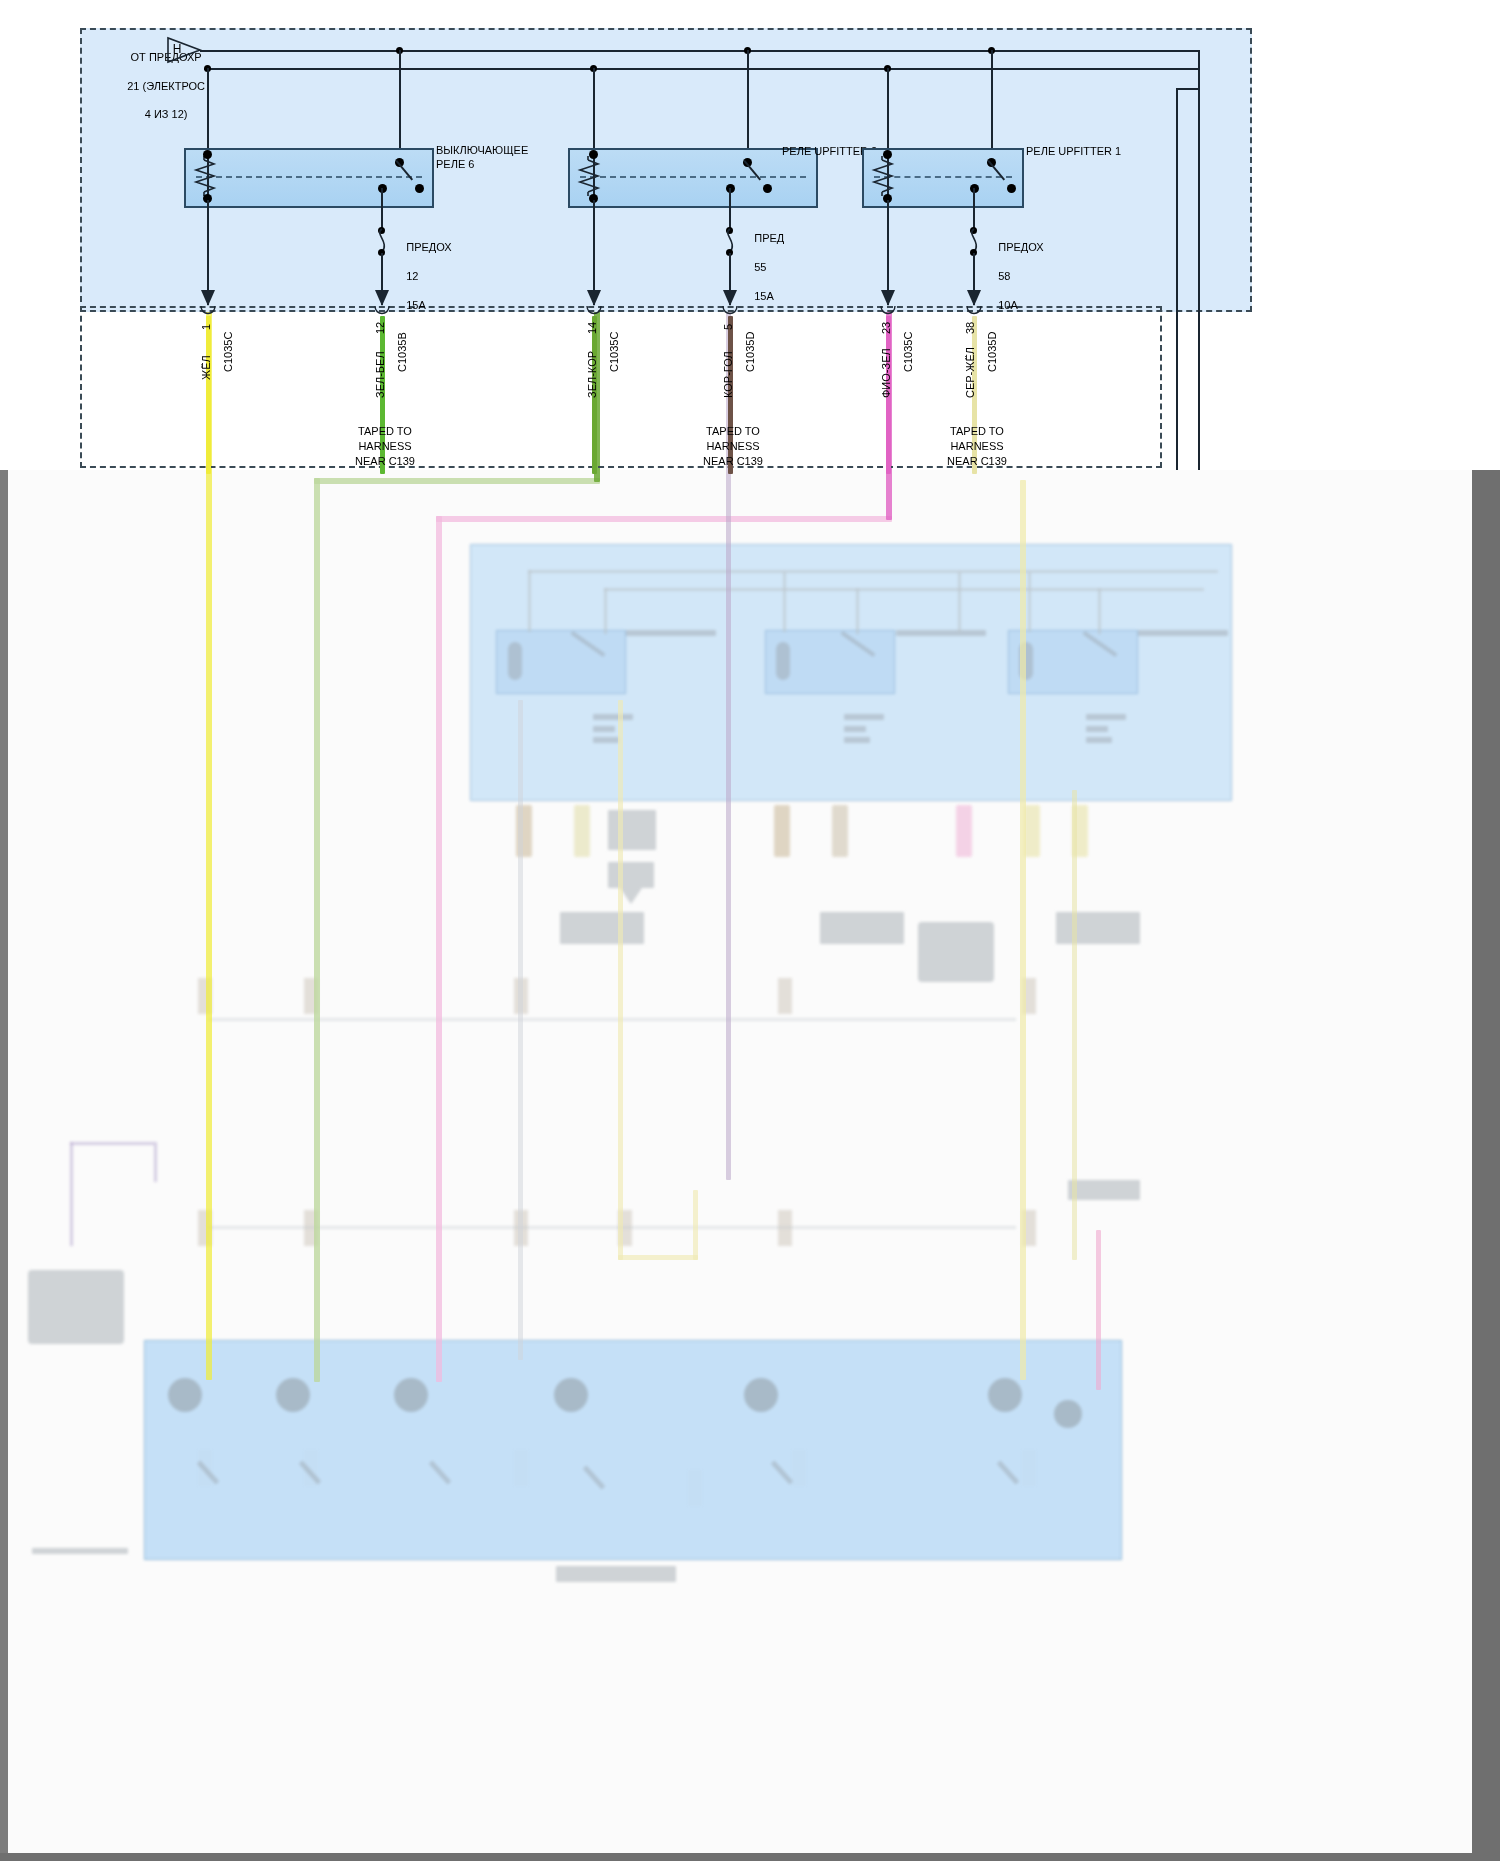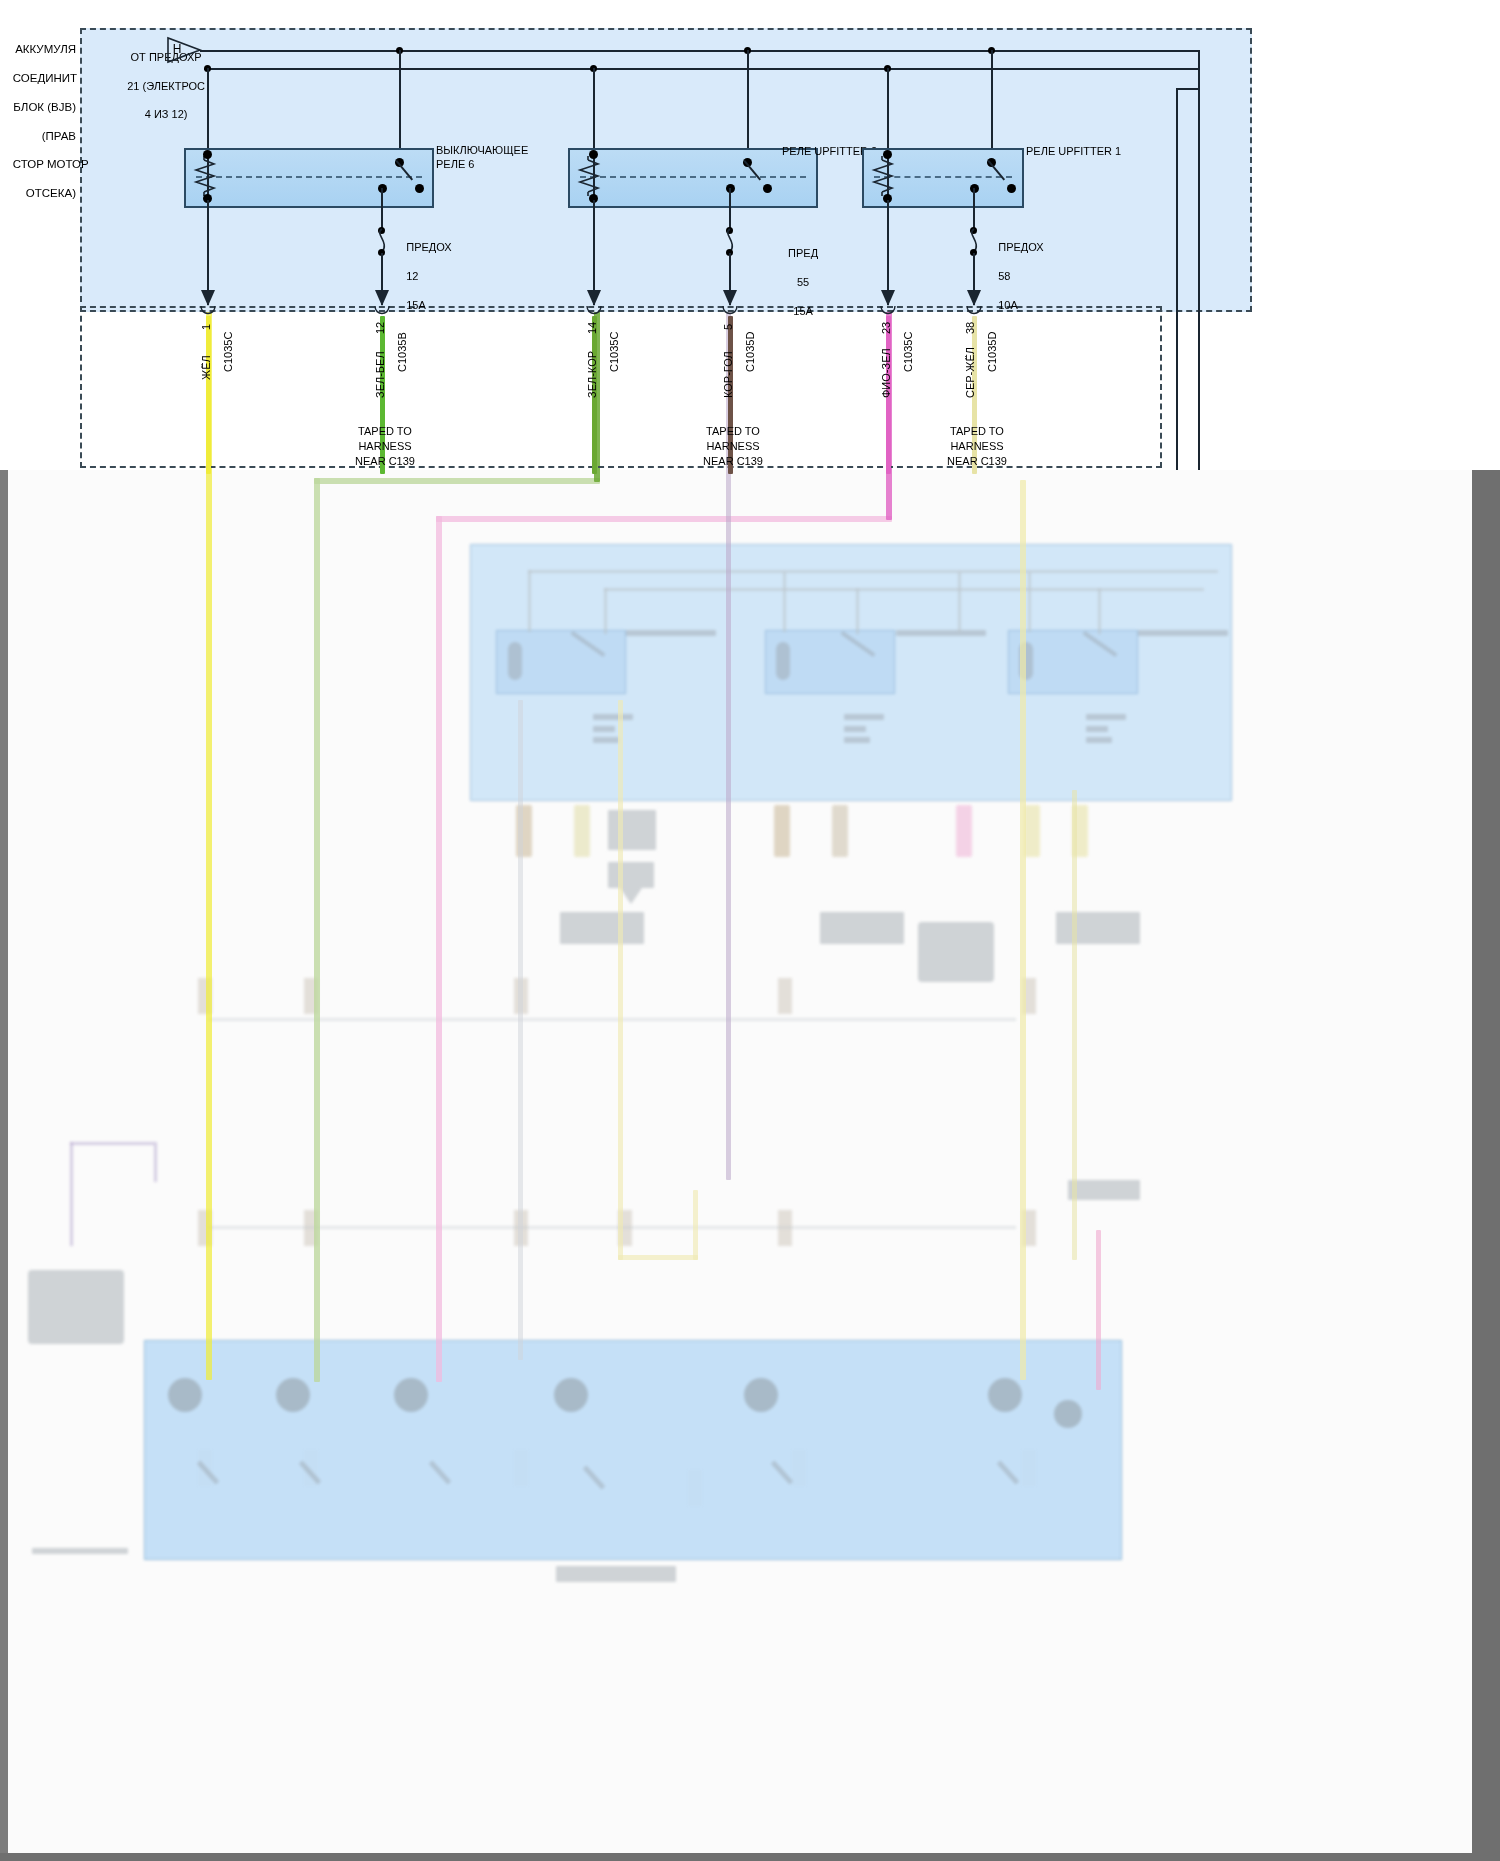--- a/index.html
+++ b/index.html
@@ -169,28 +169,20 @@
   <div class="cwire" style="left:1096px;top:1230px;width:5px;height:160px;background:#f0a8cf;opacity:.6;"></div>
 
   <div class="bjb" style="left:80px;top:28px;width:1168px;height:280px;border-top:2px dashed #3a4a55;"></div>
 
   <div class="bjb2" style="left:80px;top:308px;width:1080px;height:160px;background:transparent;border-left:none;border-right:none;border-bottom:none;"></div>
   <div class="abs" style="left:80px;top:306px;width:1082px;height:0;border-top:2px dashed #3a4a55;"></div>
   <div class="abs" style="left:1160px;top:306px;width:0;height:162px;border-left:2px dashed #3a4a55;"></div>
   <div class="abs" style="left:80px;top:306px;width:0;height:162px;border-left:2px dashed #3a4a55;"></div>
   <div class="abs" style="left:80px;top:466px;width:1082px;height:0;border-top:2px dashed #3a4a55;"></div>
 
-  <div class="lbl r" style="left:0px;top:28px;width:76px;font-size:11.5px;line-height:1.25;">
-    <span>АККУМУЛЯ</span><br>
-    <span>СОЕДИНИТ</span><br>
-    <span>БЛОК (BJB)</span><br>
-    <span>(ПРАВ</span><br>
-    <span>СТОР МОТОР</span><br>
-    <span>ОТСЕКА)</span>
-  </div>
 
   <div class="lbl c" style="left:84px;top:36px;width:152px;line-height:1.3;">
     <span>ОТ ПРЕДОХР</span><br>
     <span>21 (ЭЛЕКТРОС</span><br>
     <span>4 ИЗ 12)</span>
   </div>
 
   <svg class="abs" style="left:166px;top:36px;width:40px;height:28px;">
     <polygon points="2,2 2,26 34,14" fill="none" stroke="#1a2530" stroke-width="1.6"></polygon>
   </svg>
@@ -275,21 +267,21 @@
     <span>15A</span>
   </div>
 
   <div class="wire" style="left:729px;top:188px;width:1.6px;height:42px;"></div>
   <div class="dot" style="left:726px;top:227px;"></div>
   <svg class="abs" style="left:720px;top:228px;width:18px;height:26px;">
     <path d="M10 1 C2 6, 18 14, 10 24" fill="none" stroke="#1a2530" stroke-width="1.6"></path>
   </svg>
   <div class="dot" style="left:726px;top:249px;"></div>
   <div class="wire" style="left:729px;top:253px;width:1.6px;height:52px;"></div>
-  <div class="lbl" style="left:742px;top:231px;width:110px;line-height:1.32;text-align:center;">
+  <div class="lbl" style="left:742px;top:216px;width:110px;line-height:1.32;">
     <span>ПРЕД</span><br>
     <span>55</span><br>
     <span>15A</span>
   </div>
 
   <div class="wire" style="left:973px;top:188px;width:1.6px;height:42px;"></div>
   <div class="dot" style="left:970px;top:227px;"></div>
   <svg class="abs" style="left:964px;top:228px;width:18px;height:26px;">
     <path d="M10 1 C2 6, 18 14, 10 24" fill="none" stroke="#1a2530" stroke-width="1.6"></path>
   </svg>

